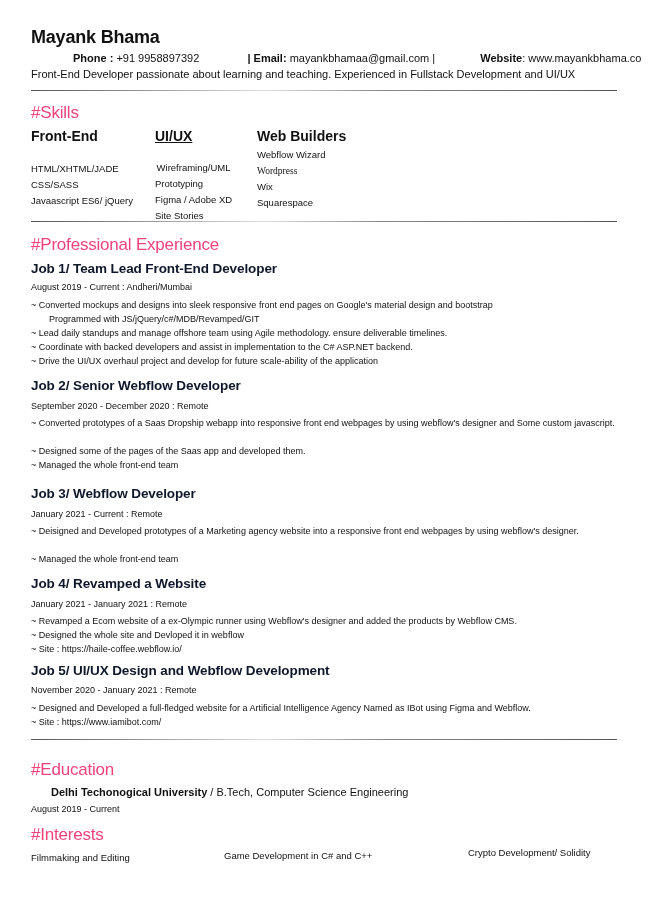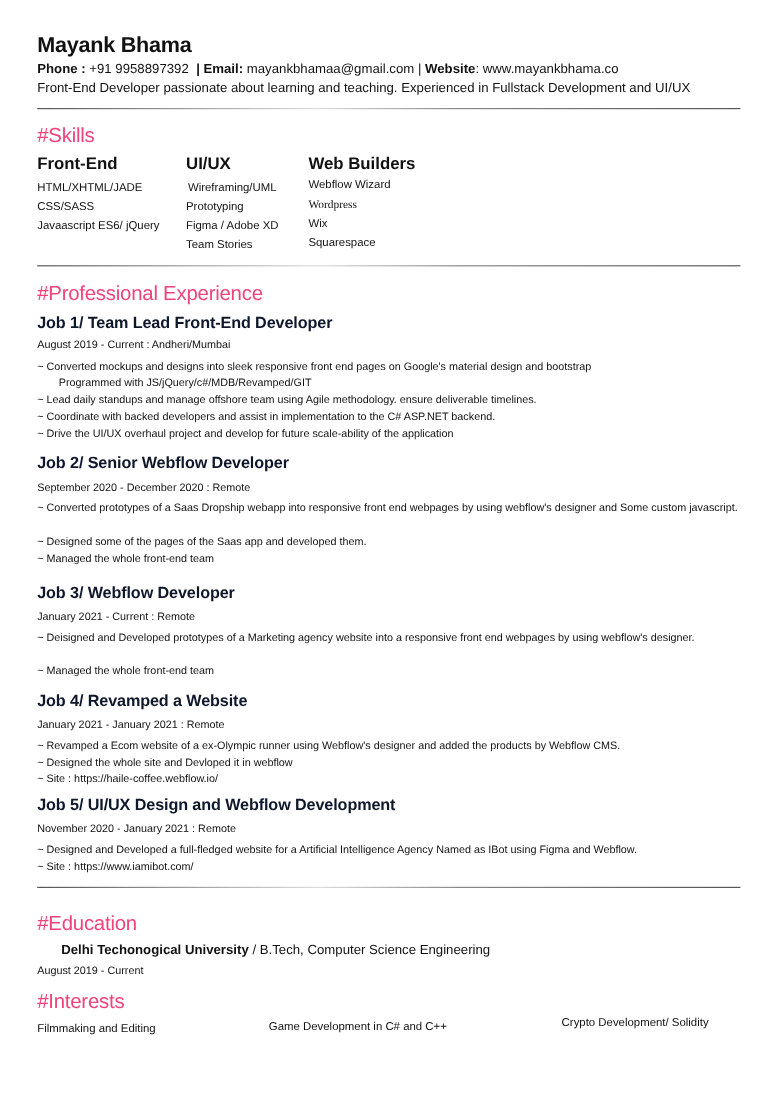--- a/index.html
+++ b/index.html
@@ -2,21 +2,21 @@
 <html><head>
   <meta charset="utf-8">
   <style>
     * { box-sizing: border-box; margin: 0; padding: 0; }
     html, body { width: 648px; height: 912px; background: #ffffff; overflow: hidden; }
     body { font-family: "Liberation Sans", sans-serif; color: #111; position: relative; }
     .page { position: absolute; left: 31px; top: 0; width: 586px; }
     .abs { position: absolute; white-space: nowrap; }
     .name { font-size: 18px; font-weight: bold; color: #111; letter-spacing: -0.2px; }
     .contact { font-size: 11px; color: #111; }
-    .contact b { font-weight: bold; }
+    .contact b { font-weight: bold; margin-left: 42px; }
     .summary { font-size: 11px; color: #111; }
     .divider { position: absolute; height: 1px; background: linear-gradient(90deg, #555 0%, #999 20%, #ddd 40%, #888 60%, #555 100%); }
     .section-title { font-size: 17px; color: #f0437a; font-weight: normal; letter-spacing: -0.2px; }
     .skill-head { font-size: 14px; font-weight: bold; color: #111; }
     .skill-item { font-size: 9.5px; color: #111; }
     .job-title { font-size: 13.5px; font-weight: bold; color: #0f172a; letter-spacing: -0.1px; }
     .job-meta { font-size: 9px; color: #111; }
     .bullet { font-size: 9px; color: #111; line-height: 14px; }
     .bullet.wrap { white-space: normal; width: 590px; }
     .edu-line { font-size: 11px; color: #111; }
@@ -36,31 +36,31 @@
     <span>mayankbhamaa@gmail.com</span> |
     <b>Website</b>:
     <span>www.mayankbhama.co</span>
   </div>
   <div class="abs summary" style="left:0; top:68px;">Front-End Developer passionate about learning and teaching. Experienced in Fullstack Development and UI/UX</div>
   <div class="divider" style="left:0; top:90px; width:586px;"></div>
 
   <div class="abs section-title" style="left:0; top:103px;">#Skills</div>
 
   <div class="abs" style="left:0; top:128px;">
-    <div class="skill-head" style="margin-bottom:5px;">Front-End</div>
+    <div class="skill-head" style="margin-bottom:17px;">Front-End</div>
     <div class="skill-item" style="line-height:16px;">HTML/XHTML/JADE</div>
     <div class="skill-item" style="line-height:16px;">CSS/SASS</div>
     <div class="skill-item" style="line-height:16px;">Javaascript ES6/ jQuery</div>
   </div>
   <div class="abs" style="left:124px; top:128px;">
-    <div class="skill-head" style="margin-bottom:5px;">UI/UX</div>
+    <div class="skill-head" style="margin-bottom:16px;text-decoration:underline;">UI/UX</div>
     <div class="skill-item" style="line-height:16px;text-align:center;">Wireframing/UML</div>
     <div class="skill-item" style="line-height:16px;">Prototyping</div>
     <div class="skill-item" style="line-height:16px;">Figma / Adobe XD</div>
-    <div class="skill-item" style="line-height:16px;">Team Stories</div>
+    <div class="skill-item" style="line-height:16px;">Site Stories</div>
   </div>
   <div class="abs" style="left:226px; top:128px;">
     <div class="skill-head" style="margin-bottom:3px;">Web Builders</div>
     <div class="skill-item" style="line-height:16px;">Webflow Wizard</div>
     <div class="skill-item" style="line-height:16px;font-family:Liberation Serif, serif;">Wordpress</div>
     <div class="skill-item" style="line-height:16px;">Wix</div>
     <div class="skill-item" style="line-height:16px;">Squarespace</div>
   </div>
   <div class="divider" style="left:0; top:221px; width:586px;"></div>
 

